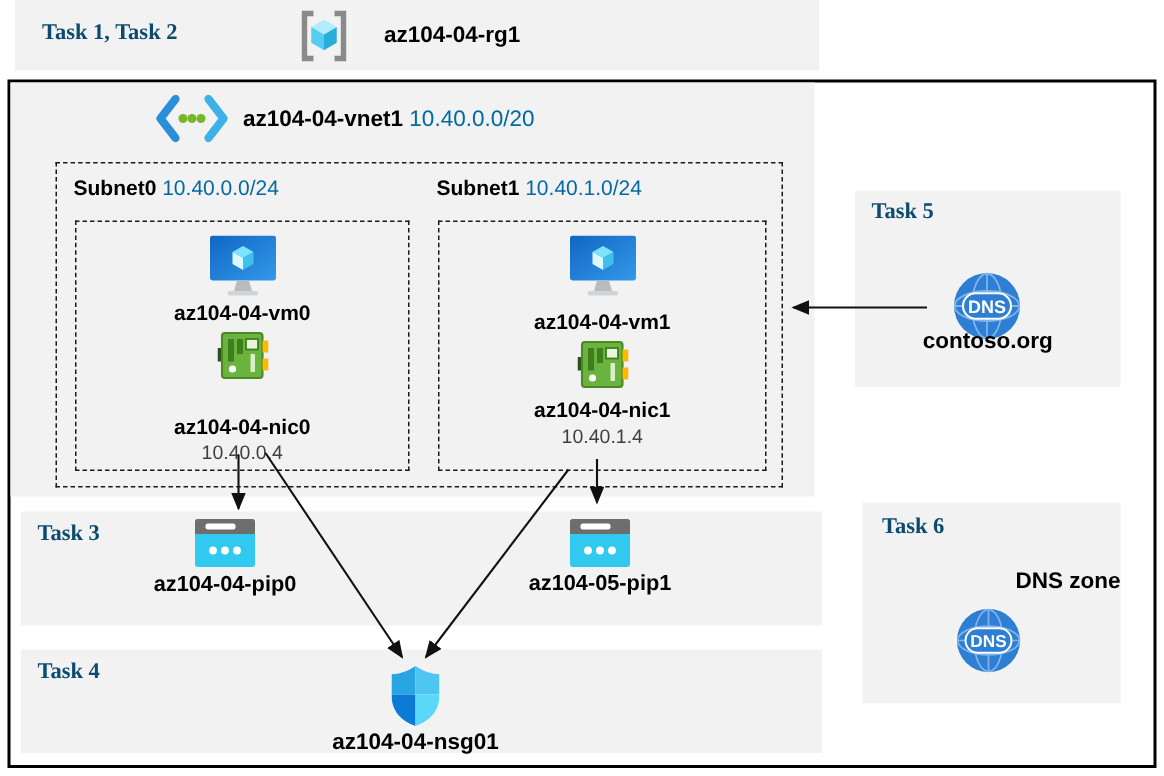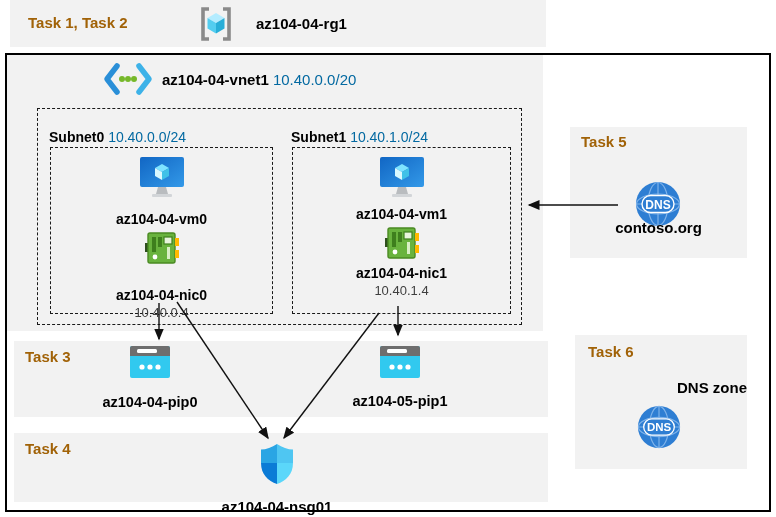--- a/index.html
+++ b/index.html
@@ -3,22 +3,22 @@
 <meta charset="utf-8">
 <style>
   html,body{margin:0;padding:0;background:#fff;}
   #app{
     position:relative;width:776px;height:517px;overflow:hidden;
     font-family:"Liberation Sans",sans-serif;background:#fff;
     -webkit-font-smoothing:antialiased;
   }
   .abs{position:absolute;}
   .panel{background:#f2f2f2;}
-  .task-label{font-weight:bold;font-size:15px;color:#a16207;}
-  .res-label{font-weight:bold;font-size:14px;color:#000;white-space:nowrap;margin-top:12px;}
+  .task-label{font-weight:bold;font-size:15px;color:#0c4a6e;font-family:Liberation Serif, serif;}
+  .res-label{font-weight:bold;font-size:14px;color:#000;white-space:nowrap;}
   .big-label{font-weight:bold;font-size:15px;color:#000;white-space:nowrap;}
   .muted{font-weight:normal;color:#0369a1;}
   .frame{border:2px solid #000;background:#fff;box-sizing:border-box;}
   .dashed{border:1.6px dashed #1a1a1a;box-sizing:border-box;background:transparent;}
   .subnet-inner{display:flex;flex-direction:column;align-items:center;}
   .ip-label{font-size:13px;color:#3f3f3f;white-space:nowrap;}
   .center-text{text-align:center;}
   svg{display:block;}
   #wires{pointer-events:none;z-index:50;}
 </style>
@@ -75,21 +75,21 @@
           </linearGradient>
         </defs>
         <rect x="1" y="0" width="44" height="30" rx="2" fill="url(#vmg0)"></rect>
         <polygon points="23,7 30,11 23,15 16,11" fill="#7fe3ff"></polygon>
         <polygon points="16,11 23,15 23,23 16,19" fill="#d9f8ff"></polygon>
         <polygon points="30,11 23,15 23,23 30,19" fill="#3fc1e8"></polygon>
         <polygon points="19,30 27,30 29,37 17,37" fill="#b9bcbf"></polygon>
         <rect x="13" y="37" width="20" height="3" rx="1" fill="#d2d5d8"></rect>
       </svg>
     </div>
-    <div class="res-label" style="margin-top:12px;">az104-04-vm0</div>
+    <div class="res-label" style="margin-top:1px;">az104-04-vm0</div>
     <div style="margin-top:4px;">
       <svg width="34" height="34" viewBox="0 0 34 34">
         <rect x="0" y="12" width="4" height="9" fill="#2f4f1f"></rect>
         <rect x="3" y="2" width="27" height="30" rx="2" fill="#69b33e" stroke="#4a8a22" stroke-width="1.4"></rect>
         <rect x="30" y="7" width="4" height="8" fill="#ffb900"></rect>
         <rect x="30" y="19" width="4" height="8" fill="#ffb900"></rect>
         <rect x="7" y="6" width="4" height="15" fill="#3e7f1d"></rect>
         <rect x="13" y="6" width="4" height="10" fill="#3e7f1d"></rect>
         <rect x="19" y="6" width="8" height="7" fill="#e8f4dc" stroke="#3e7f1d" stroke-width="1.2"></rect>
         <rect x="22" y="16" width="3" height="12" fill="#d9efc5"></rect>

